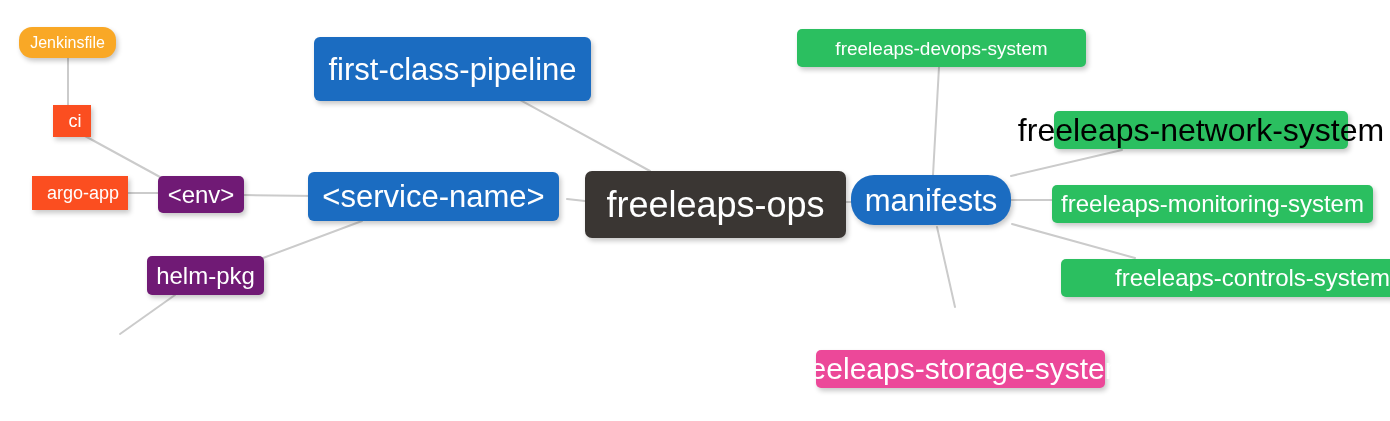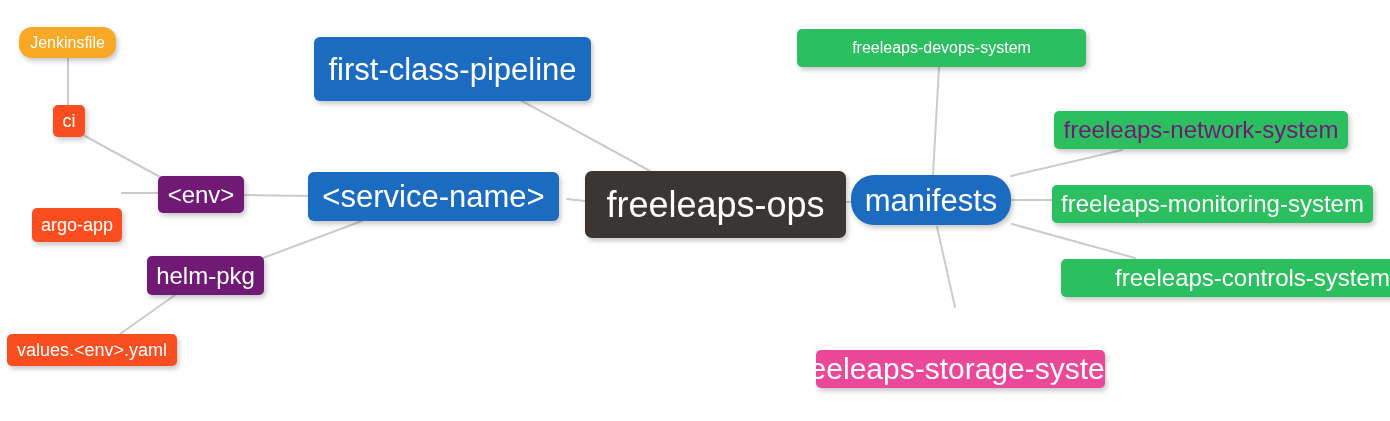--- a/index.html
+++ b/index.html
@@ -30,21 +30,21 @@
     white-space: nowrap;
     z-index: 2;
     box-shadow: 2px 3px 5px rgba(0,0,0,0.22);
     cursor: pointer;
     user-select: none;
     line-height: 1;
   }
   .tier0 { border-radius: 7px; }
   .tier1 { border-radius: 6px; }
   .tier2 { border-radius: 5px; }
-  .tier3 { border-radius: 5px; }
+  .tier3 { border-radius: 0; padding-left: 6px; }
   .tier4 { border-radius: 13px; }
 </style>
 </head>
 <body>
 
 <div class="canvas" style="width: 1390px; height: 421px; background: rgb(255, 255, 255);">
   <svg class="edges" width="1390" height="421" xmlns="http://www.w3.org/2000/svg">
       <line x1="68" y1="58" x2="68" y2="105" stroke="#CBCBCB" stroke-width="2" stroke-linecap="round"></line>
       <line x1="85" y1="136" x2="160" y2="177" stroke="#CBCBCB" stroke-width="2" stroke-linecap="round"></line>
       <line x1="122" y1="193" x2="158" y2="193" stroke="#CBCBCB" stroke-width="2" stroke-linecap="round"></line>
@@ -59,22 +59,21 @@
       <line x1="1011" y1="200" x2="1052" y2="200" stroke="#CBCBCB" stroke-width="2" stroke-linecap="round"></line>
       <line x1="1012" y1="224" x2="1135" y2="258" stroke="#CBCBCB" stroke-width="2" stroke-linecap="round"></line>
       <line x1="937" y1="227" x2="955" y2="307" stroke="#CBCBCB" stroke-width="2" stroke-linecap="round"></line>
     </svg>
 <div class="node tier0" style="left: 585px; top: 171px; width: 261px; height: 67px; font-size: 36px; background: rgb(58, 54, 51); color: rgb(255, 255, 255);">freeleaps-ops</div>
     <div class="node tier1" style="left: 314px; top: 37px; width: 277px; height: 64px; font-size: 31px; background: rgb(27, 108, 193); color: rgb(255, 255, 255);">first-class-pipeline</div>
     <div class="node tier1" style="left: 308px; top: 172px; width: 251px; height: 49px; font-size: 31px; background: rgb(27, 108, 193); color: rgb(255, 255, 255);">&lt;service-name&gt;</div>
     <div class="node tier1" style="left: 851px; top: 175px; width: 160px; height: 50px; font-size: 31px; background: rgb(27, 108, 193); color: rgb(255, 255, 255); border-radius: 23px;">manifests</div>
     <div class="node tier2" style="left: 158px; top: 176px; width: 86px; height: 37px; font-size: 24px; background: #701a75; color: rgb(255, 255, 255);">&lt;env&gt;</div>
     <div class="node tier2" style="left: 147px; top: 256px; width: 117px; height: 39px; font-size: 24px; background: #701a75; color: rgb(255, 255, 255);">helm-pkg</div>
-    <div class="node tier2" style="left: 797px; top: 29px; width: 289px; height: 38px; font-size: 16px; background: rgb(43, 191, 96); color: rgb(255, 255, 255);">freeleaps-devops-system</div>
-    <div class="node tier2" style="left: 1054px; top: 111px; width: 294px; height: 38px; font-size: 24px; background: rgb(43, 191, 96); color: #701a75;">freeleaps-network-system</div>
+    <div class="node tier2" style="left: 797px; top: 29px; width: 289px; height: 38px; font-size: 19px; background: rgb(43, 191, 96); color: rgb(255, 255, 255);">freeleaps-devops-system</div>
+    <div class="node tier2" style="left: 1054px; top: 111px; width: 294px; height: 38px; font-size: 32px; background: rgb(43, 191, 96); color: #000000;">freeleaps-network-system</div>
     <div class="node tier2" style="left: 1052px; top: 185px; width: 321px; height: 38px; font-size: 24px; background: rgb(43, 191, 96); color: rgb(255, 255, 255);">freeleaps-monitoring-system</div>
     <div class="node tier2" style="left: 1061px; top: 259px; width: 291px; height: 38px; font-size: 24px; background: rgb(43, 191, 96); color: rgb(255, 255, 255); padding-left: 46px;">freeleaps-controls-system</div>
     <div class="node tier2" style="left: 816px; top: 307px; width: 289px; height: 38px; font-size: 30px; background: #ec4899; color: rgb(255, 255, 255); margin-top: 43px;">freeleaps-storage-system</div>
     <div class="node tier3" style="left: 53px; top: 105px; width: 32px; height: 32px; font-size: 18px; background: rgb(251, 78, 32); color: rgb(255, 255, 255);">ci</div>
-    <div class="node tier3" style="left: 32px; top: 176px; width: 90px; height: 34px; font-size: 18px; background: rgb(251, 78, 32); color: rgb(255, 255, 255); margin-top: 32px;">argo-app</div>
-    <div class="node tier3" style="left: 7px; top: 334px; width: 170px; height: 32px; font-size: 18px; background: rgb(251, 78, 32); color: rgb(255, 255, 255);">values.&lt;env&gt;.yaml</div>
+    <div class="node tier3" style="left: 32px; top: 176px; width: 90px; height: 34px; font-size: 18px; background: rgb(251, 78, 32); color: rgb(255, 255, 255);">argo-app</div>
     <div class="node tier4" style="left: 19px; top: 27px; width: 97px; height: 31px; font-size: 16px; background: rgb(249, 168, 38); color: rgb(255, 255, 255);">Jenkinsfile</div>
   </div>
 
 </body></html>

